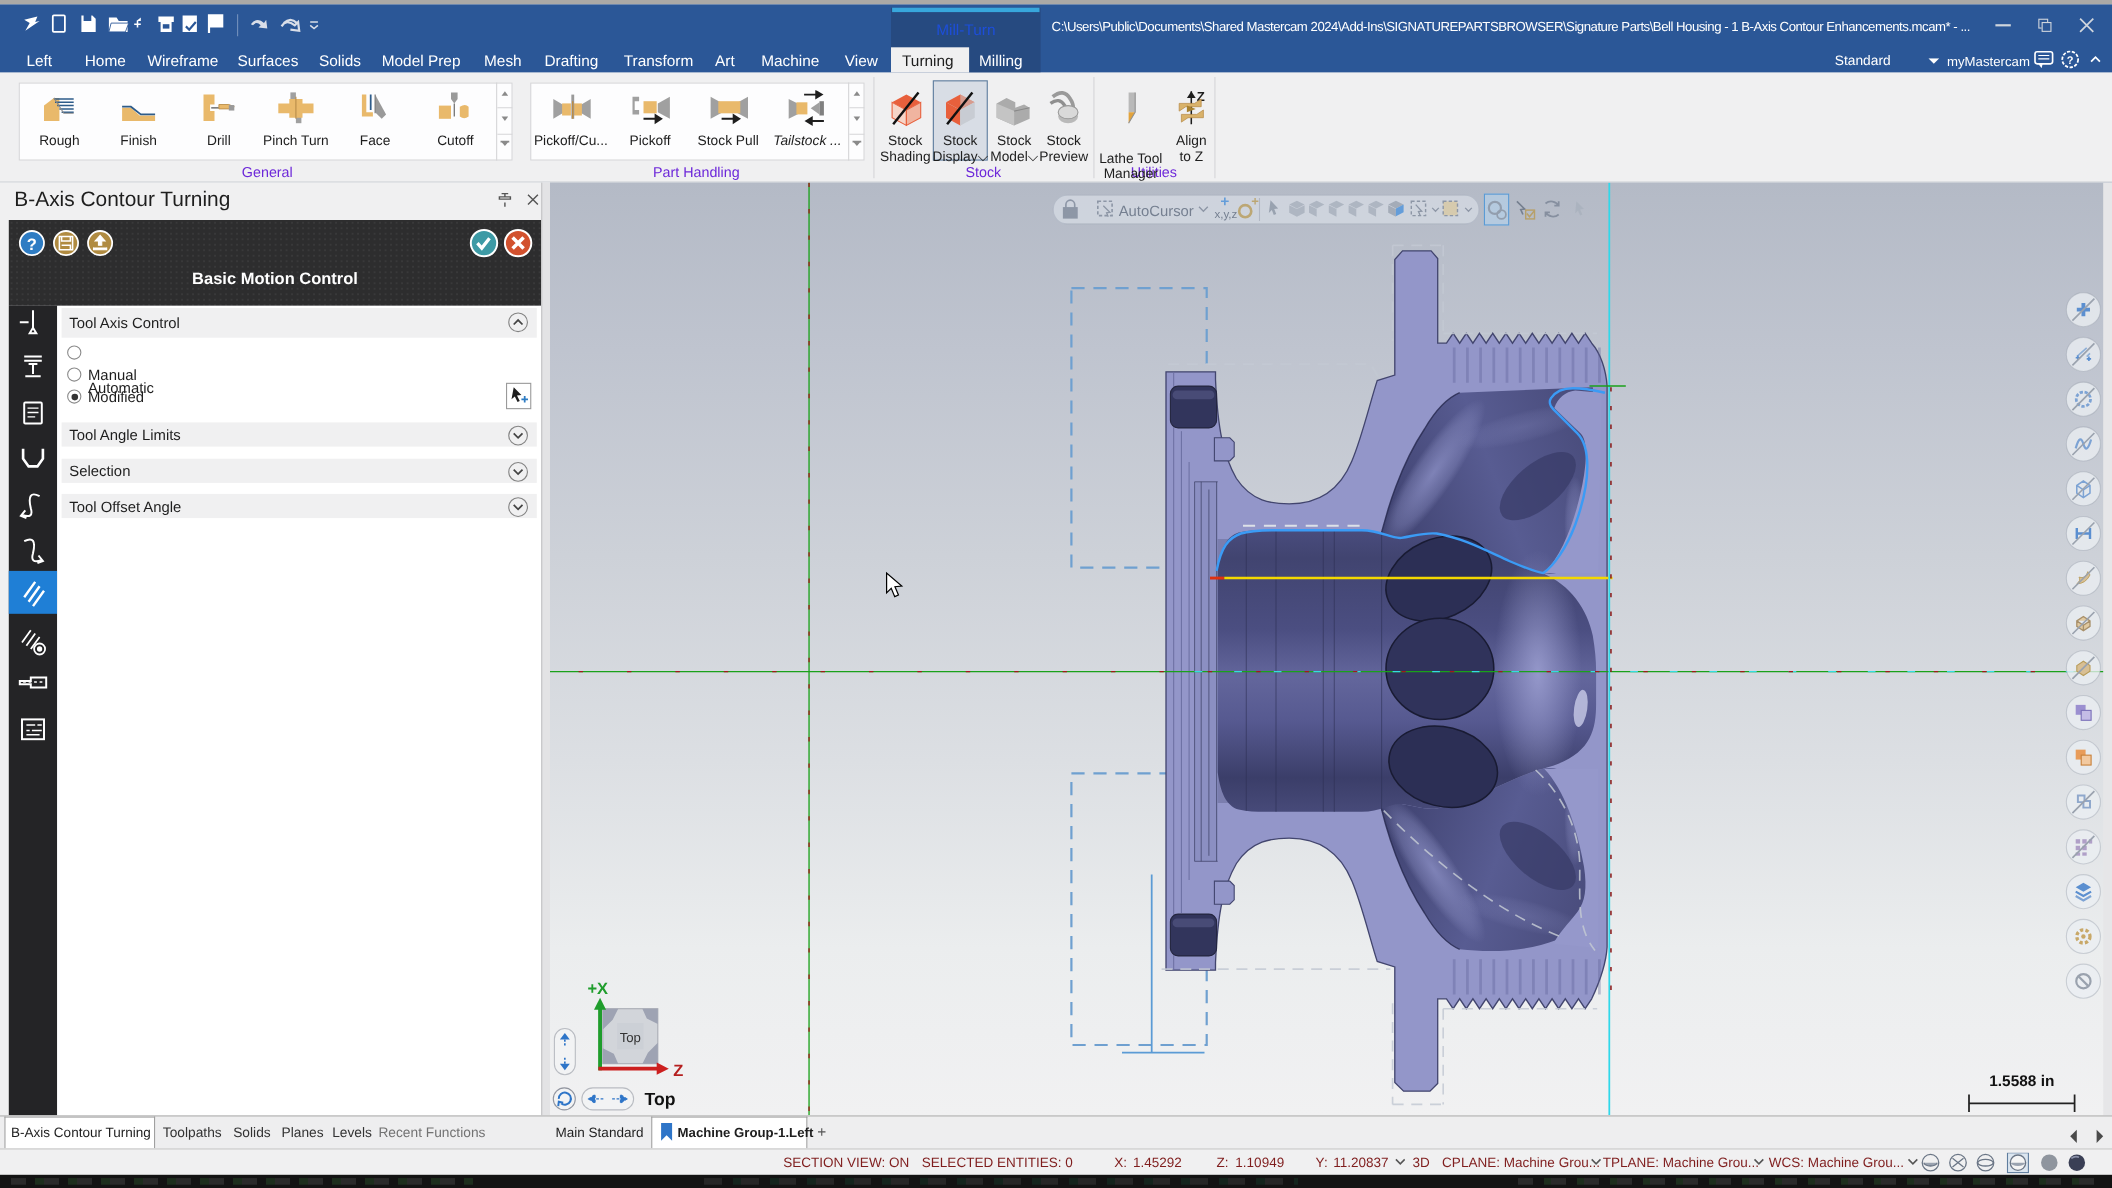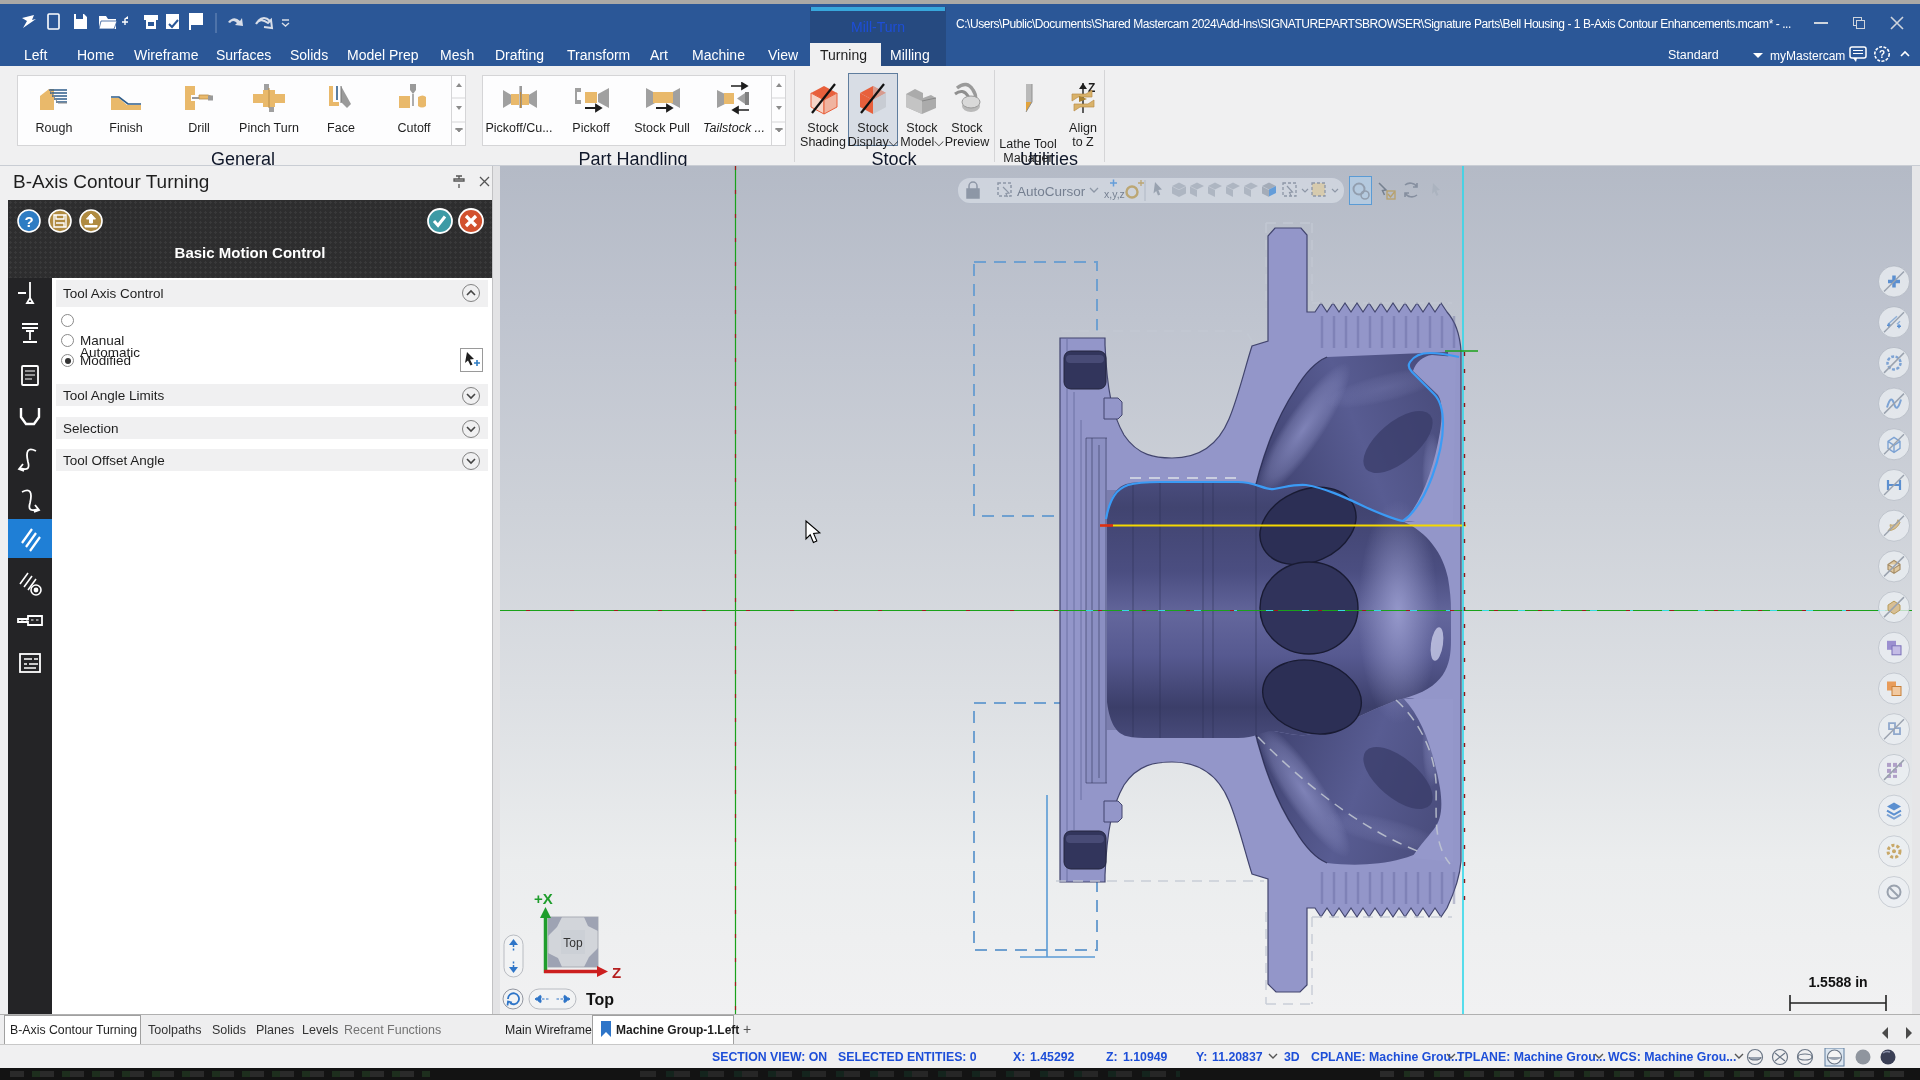--- a/index.html
+++ b/index.html
@@ -1,28 +1,28 @@
 <!DOCTYPE html>
 <html><head>
 <meta charset="utf-8">
 <style>
 * { margin:0; padding:0; box-sizing:border-box; }
 html,body { width:1920px; height:1080px; overflow:hidden; background:#F0F0F1;
   font-family:"Liberation Sans", sans-serif; }
 .abs { position:absolute; }
 .tabtxt { position:absolute; top:47px; color:#fff; font-size:14px; }
-.grplabel { position:absolute; top:149px; font-size:18px; color:#0f172a; text-align:center; }
+.grplabel { position:absolute; top:149px; font-size:13px; color:#6d28d9; text-align:center; }
 .ricon { position:absolute; top:82px; }
 .rlabel { position:absolute; top:121px; font-size:12.5px; color:#1e1e1e; text-align:center; white-space:nowrap; }
 .sechdr { position:absolute; left:56px; width:432px; height:27px; background:#F0F0F1; }
 .sechdr span { position:absolute; left:7px; top:6px; font-size:13.5px; color:#1e1e1e; }
 .chev { position:absolute; right:8px; top:4px; width:18px; height:18px; border:1px solid #838383; border-radius:50%; }
 .radio { position:absolute; left:61px; width:13px; height:13px; border:1px solid #8a8a8a; border-radius:50%; background:#fff; }
 .radiolbl { position:absolute; left:80px; font-size:13.5px; color:#1e1e1e; }
-.statxt { font-size:12.3px; color:#1d4ed8; position:absolute; top:5px;font-weight:bold; }
+.statxt { font-size:12.3px; color:#7f1d1d; position:absolute; top:5px; }
 </style>
 </head>
 <body>
 
 <div class="abs" style="left:0;top:0;width:1920px;height:4px;background:#aba9a6;"></div>
 <div class="abs" style="left:0;top:4px;width:1920px;height:62px;background:#2b5797;"></div>
 
 <div class="abs" style="left:810px;top:7px;width:136px;height:59px;background:#264a80;"></div>
 <div class="abs" style="left:811px;top:7px;width:134px;height:4px;background:#38a7dc;"></div>
 <div class="abs" style="left:810px;top:19px;width:136px;text-align:center;color:#1d4ed8;font-size:14px;">Mill-Turn</div>
@@ -620,21 +620,21 @@
 <div id="bottomrows">
 
 <div class="abs" style="left:0;top:1014px;width:1920px;height:30px;background:#eeeeef;border-top:1px solid #b0b0b0;"></div>
 <div class="abs" style="left:4px;top:1015px;width:137px;height:29px;background:#fff;border:1px solid #a0a0a0;border-bottom:none;"></div>
 <div class="abs" style="left:10px;top:1023px;font-size:12.3px;color:#1e1e1e;">B-Axis Contour Turning</div>
 <div class="abs" style="left:148px;top:1023px;font-size:12.5px;color:#333;">Toolpaths</div>
 <div class="abs" style="left:212px;top:1023px;font-size:12.5px;color:#333;">Solids</div>
 <div class="abs" style="left:256px;top:1023px;font-size:12.5px;color:#333;">Planes</div>
 <div class="abs" style="left:302px;top:1023px;font-size:12.5px;color:#333;">Levels</div>
 <div class="abs" style="left:344px;top:1023px;font-size:12.5px;color:#737373;">Recent Functions</div>
-<div class="abs" style="left:505px;top:1023px;font-size:12.3px;color:#1e1e1e;">Main Wireframe</div>
+<div class="abs" style="left:505px;top:1023px;font-size:12.3px;color:#1e1e1e;">Main Standard</div>
 <div class="abs" style="left:592px;top:1015px;width:142px;height:29px;background:#fff;border:1px solid #a0a0a0;border-bottom:none;"></div>
 <svg class="abs" style="left:600px;top:1020px;" width="13" height="18">
       <path d="M1,1 h10 v16 l-5,-5 -5,5 z" fill="#2e75c8"></path>
     </svg>
 <div class="abs" style="left:616px;top:1023px;font-size:12px;font-weight:bold;color:#1e1e1e;">Machine Group-1.Left</div>
 <div class="abs" style="left:743px;top:1021px;font-size:14px;color:#555;">+</div>
 <svg class="abs" style="left:1880px;top:1025px;" width="36" height="16">
       <path d="M8,2 L2,8 L8,14 Z" fill="#4a4a4a"></path>
       <path d="M26,2 L32,8 L26,14 Z" fill="#4a4a4a"></path>
     </svg>

